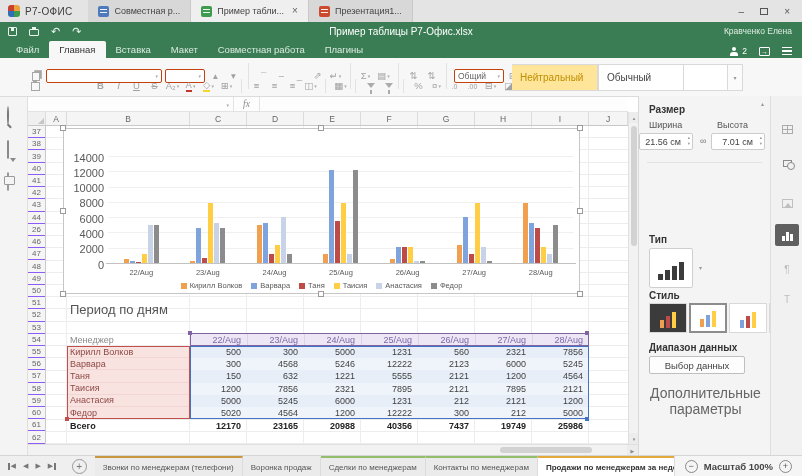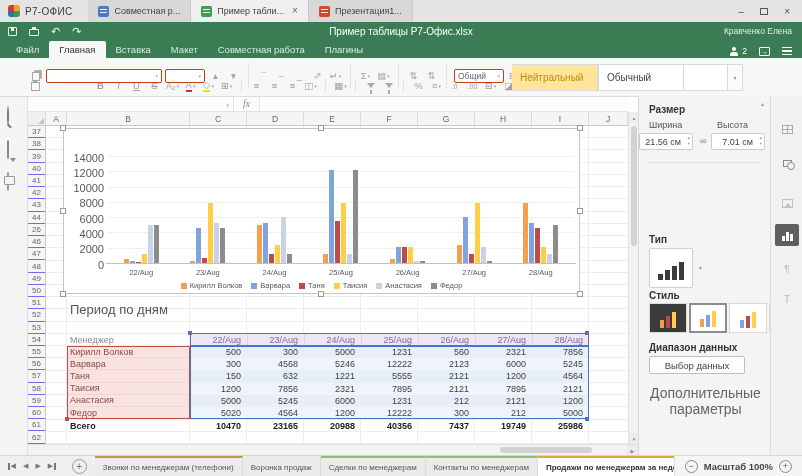--- a/index.html
+++ b/index.html
@@ -632,21 +632,21 @@
             <div class="td-val">5020</div>
             <div class="td-val">4564</div>
             <div class="td-val">1200</div>
             <div class="td-val">12222</div>
             <div class="td-val">300</div>
             <div class="td-val">212</div>
             <div class="td-val">5000</div>
           </div>
           <div class="t-total">
             <div class="tt-label">Всего</div>
-            <div class="tt-val">10470</div>
+            <div class="tt-val">12170</div>
             <div class="tt-val">23165</div>
             <div class="tt-val">20988</div>
             <div class="tt-val">40356</div>
             <div class="tt-val">7437</div>
             <div class="tt-val">19749</div>
             <div class="tt-val">25986</div>
           </div>
         </div>
       <div class="ovl ovl-purple"></div>
       <div class="ovl ovl-red"></div>

